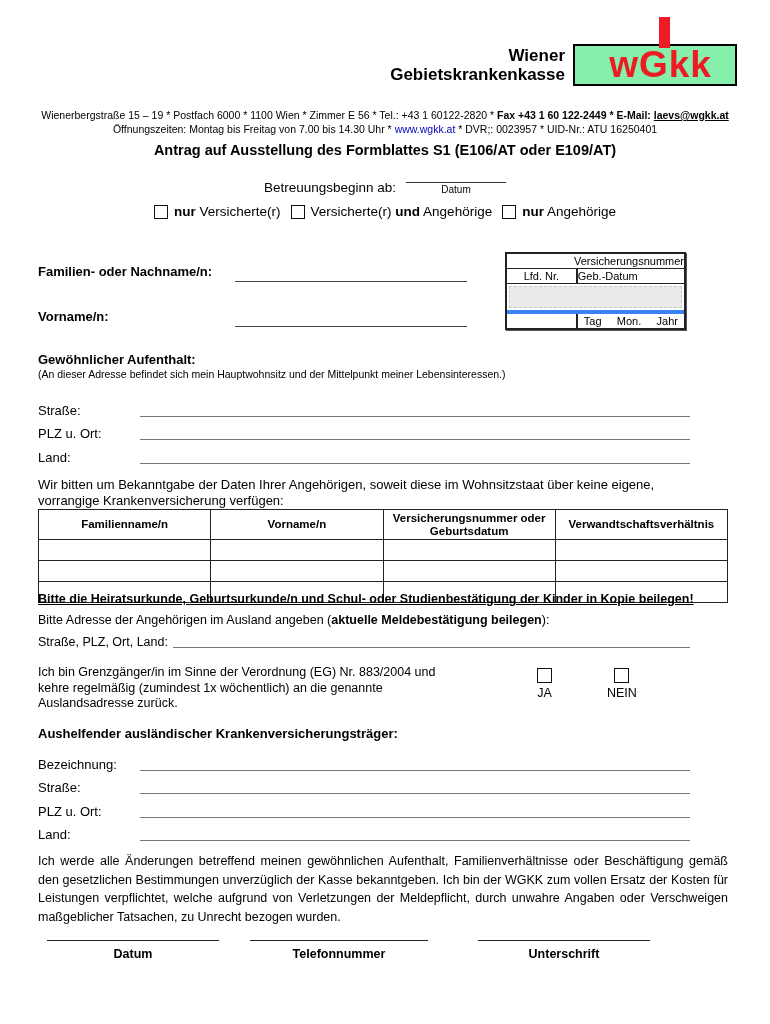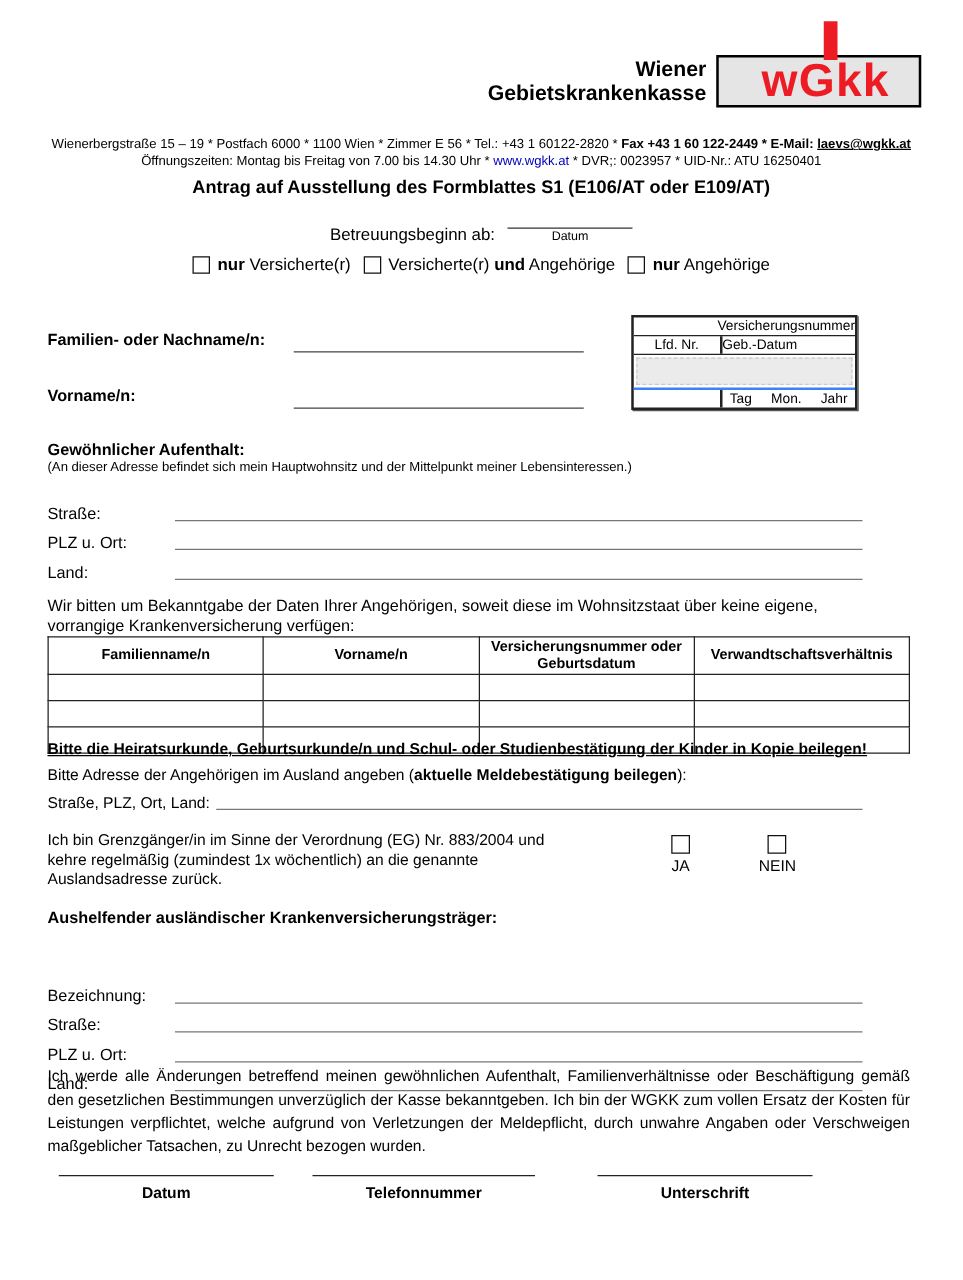--- a/index.html
+++ b/index.html
@@ -5,21 +5,21 @@
   * { margin:0; padding:0; box-sizing:border-box; }
   html,body { background:#fff; }
   .page {
     position:relative; width:770px; height:1024px; background:#fff;
     font-family:"Liberation Sans", sans-serif; color:#000; overflow:hidden;
   }
 
   
   .brand { position:absolute; top:44px; right:33px; display:flex; align-items:flex-end; }
   .org-name { text-align:right; font-weight:bold; font-size:17px; line-height:19px; margin-right:8px; padding-bottom:2px; }
-  .logo-box { position:relative; width:164px; height:42px; border:2px solid #000; background:#e5e5e5;
+  .logo-box { position:relative; width:164px; height:42px; border:2px solid #000; background:#86efac;
               display:flex; align-items:center; justify-content:center;padding-left:11px; }
   .logo-text { color:#ed1c24; font-weight:bold; font-size:37px; line-height:1; letter-spacing:1px;
                transform:translateY(-1px); }
   .logo-stem { position:absolute; left:84px; top:-29px; width:11px; height:31px; background:#ed1c24; }
 
   .addr { position:absolute; top:109px; left:0; width:770px; text-align:center;
           font-size:10.5px; line-height:13.5px; }
   .addr b { font-weight:bold; }
   .addr .email { font-weight:bold; text-decoration:underline; color:#000; }
   .addr .weblink { color:#0000bb; }
@@ -44,21 +44,21 @@
   .fill-line { border-bottom:1.2px solid #444; height:16px; font-size:12px; }
 
   
   .vsnr { position:absolute; left:505px; top:252px; width:181px; border:2px solid #222;
           font-size:11px; background:#fff; box-shadow:1px 1px 0 #555; }
   .vsnr .vtitle { text-align:right; border-bottom:1px solid #222; padding:1px 0; }
   .vsnr .vcols { display:flex; border-bottom:1px solid #222; }
   .vsnr .vcols .c1 { width:40%; text-align:center; border-right:2px solid #222; padding:1px 0; }
   .vsnr .vcols .c2 { width:60%; text-align:left; padding:1px 0; }
   .vsnr .vinput { height:22px; background:#ebebeb; border:1px dashed #c9c9c9; margin:2px; }
-  .vsnr .vbottom { display:flex; border-top:2px solid #3b82f6; }
+  .vsnr .vbottom { display:flex; border-top:4px solid #3b82f6; }
   .vsnr .vbottom .b1 { width:40%; border-right:2px solid #222; }
   .vsnr .vbottom .b2 { width:60%; display:flex; justify-content:space-between; padding:1px 6px; }
 
   
   .frow { position:relative; height:23.5px; }
   .flabel { position:absolute; left:0; bottom:4px; font-size:13px; }
   .fline { position:absolute; left:102px; right:0; bottom:5px; border-bottom:1px solid #777; }
 
   
   .dep-intro { position:absolute; top:477px; left:38px; width:655px; font-size:13px; line-height:15.5px; }
@@ -222,21 +222,21 @@
   <div class="jn" style="left:537px;">
     <span class="cbx"></span>
     <span class="jn-label">JA</span>
   </div>
   <div class="jn" style="left:607px;">
     <span class="cbx"></span>
     <span class="jn-label">NEIN</span>
   </div>
 
   <div class="traeger-head">Aushelfender ausländischer Krankenversicherungsträger:</div>
-  <div class="pos" style="left:38px; top:784px; right:80px;">
+  <div class="pos" style="left:38px; top:752px; right:80px;">
     <div class="frow">
       <span class="flabel">Bezeichnung:</span>
       <span class="fline"></span>
     </div>
     <div class="frow">
       <span class="flabel">Straße:</span>
       <span class="fline"></span>
     </div>
     <div class="frow">
       <span class="flabel">PLZ u. Ort:</span>

